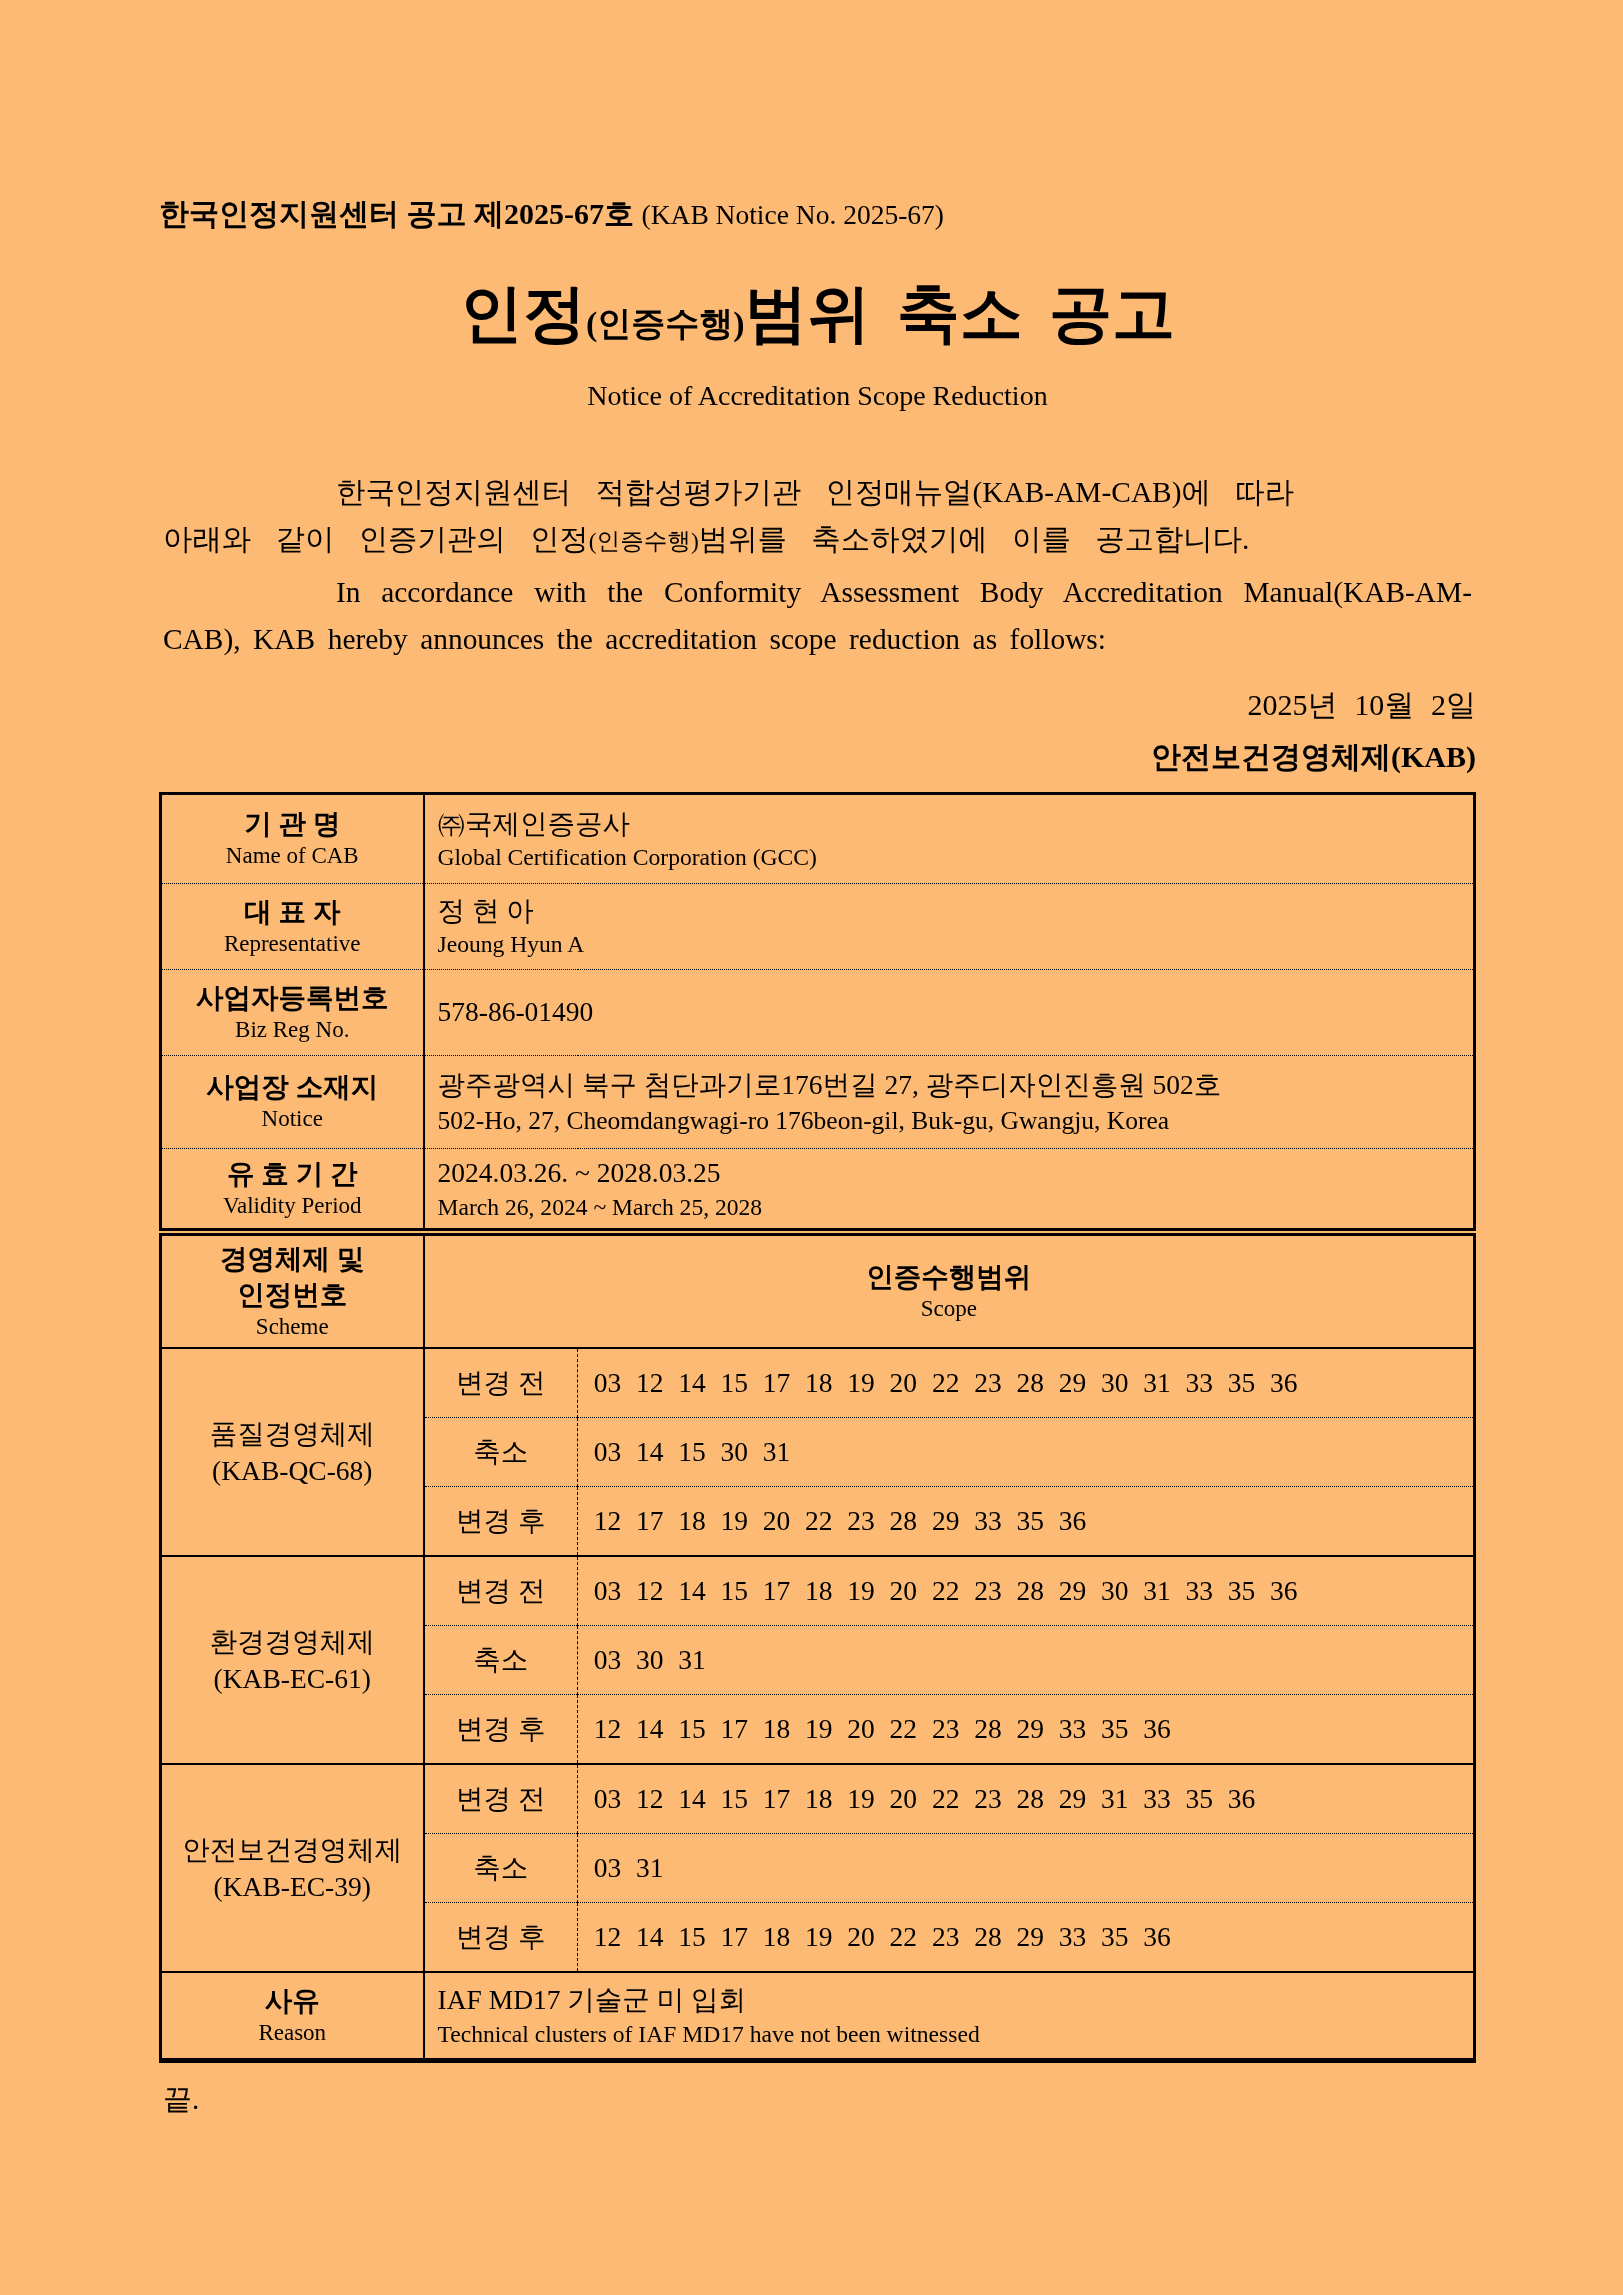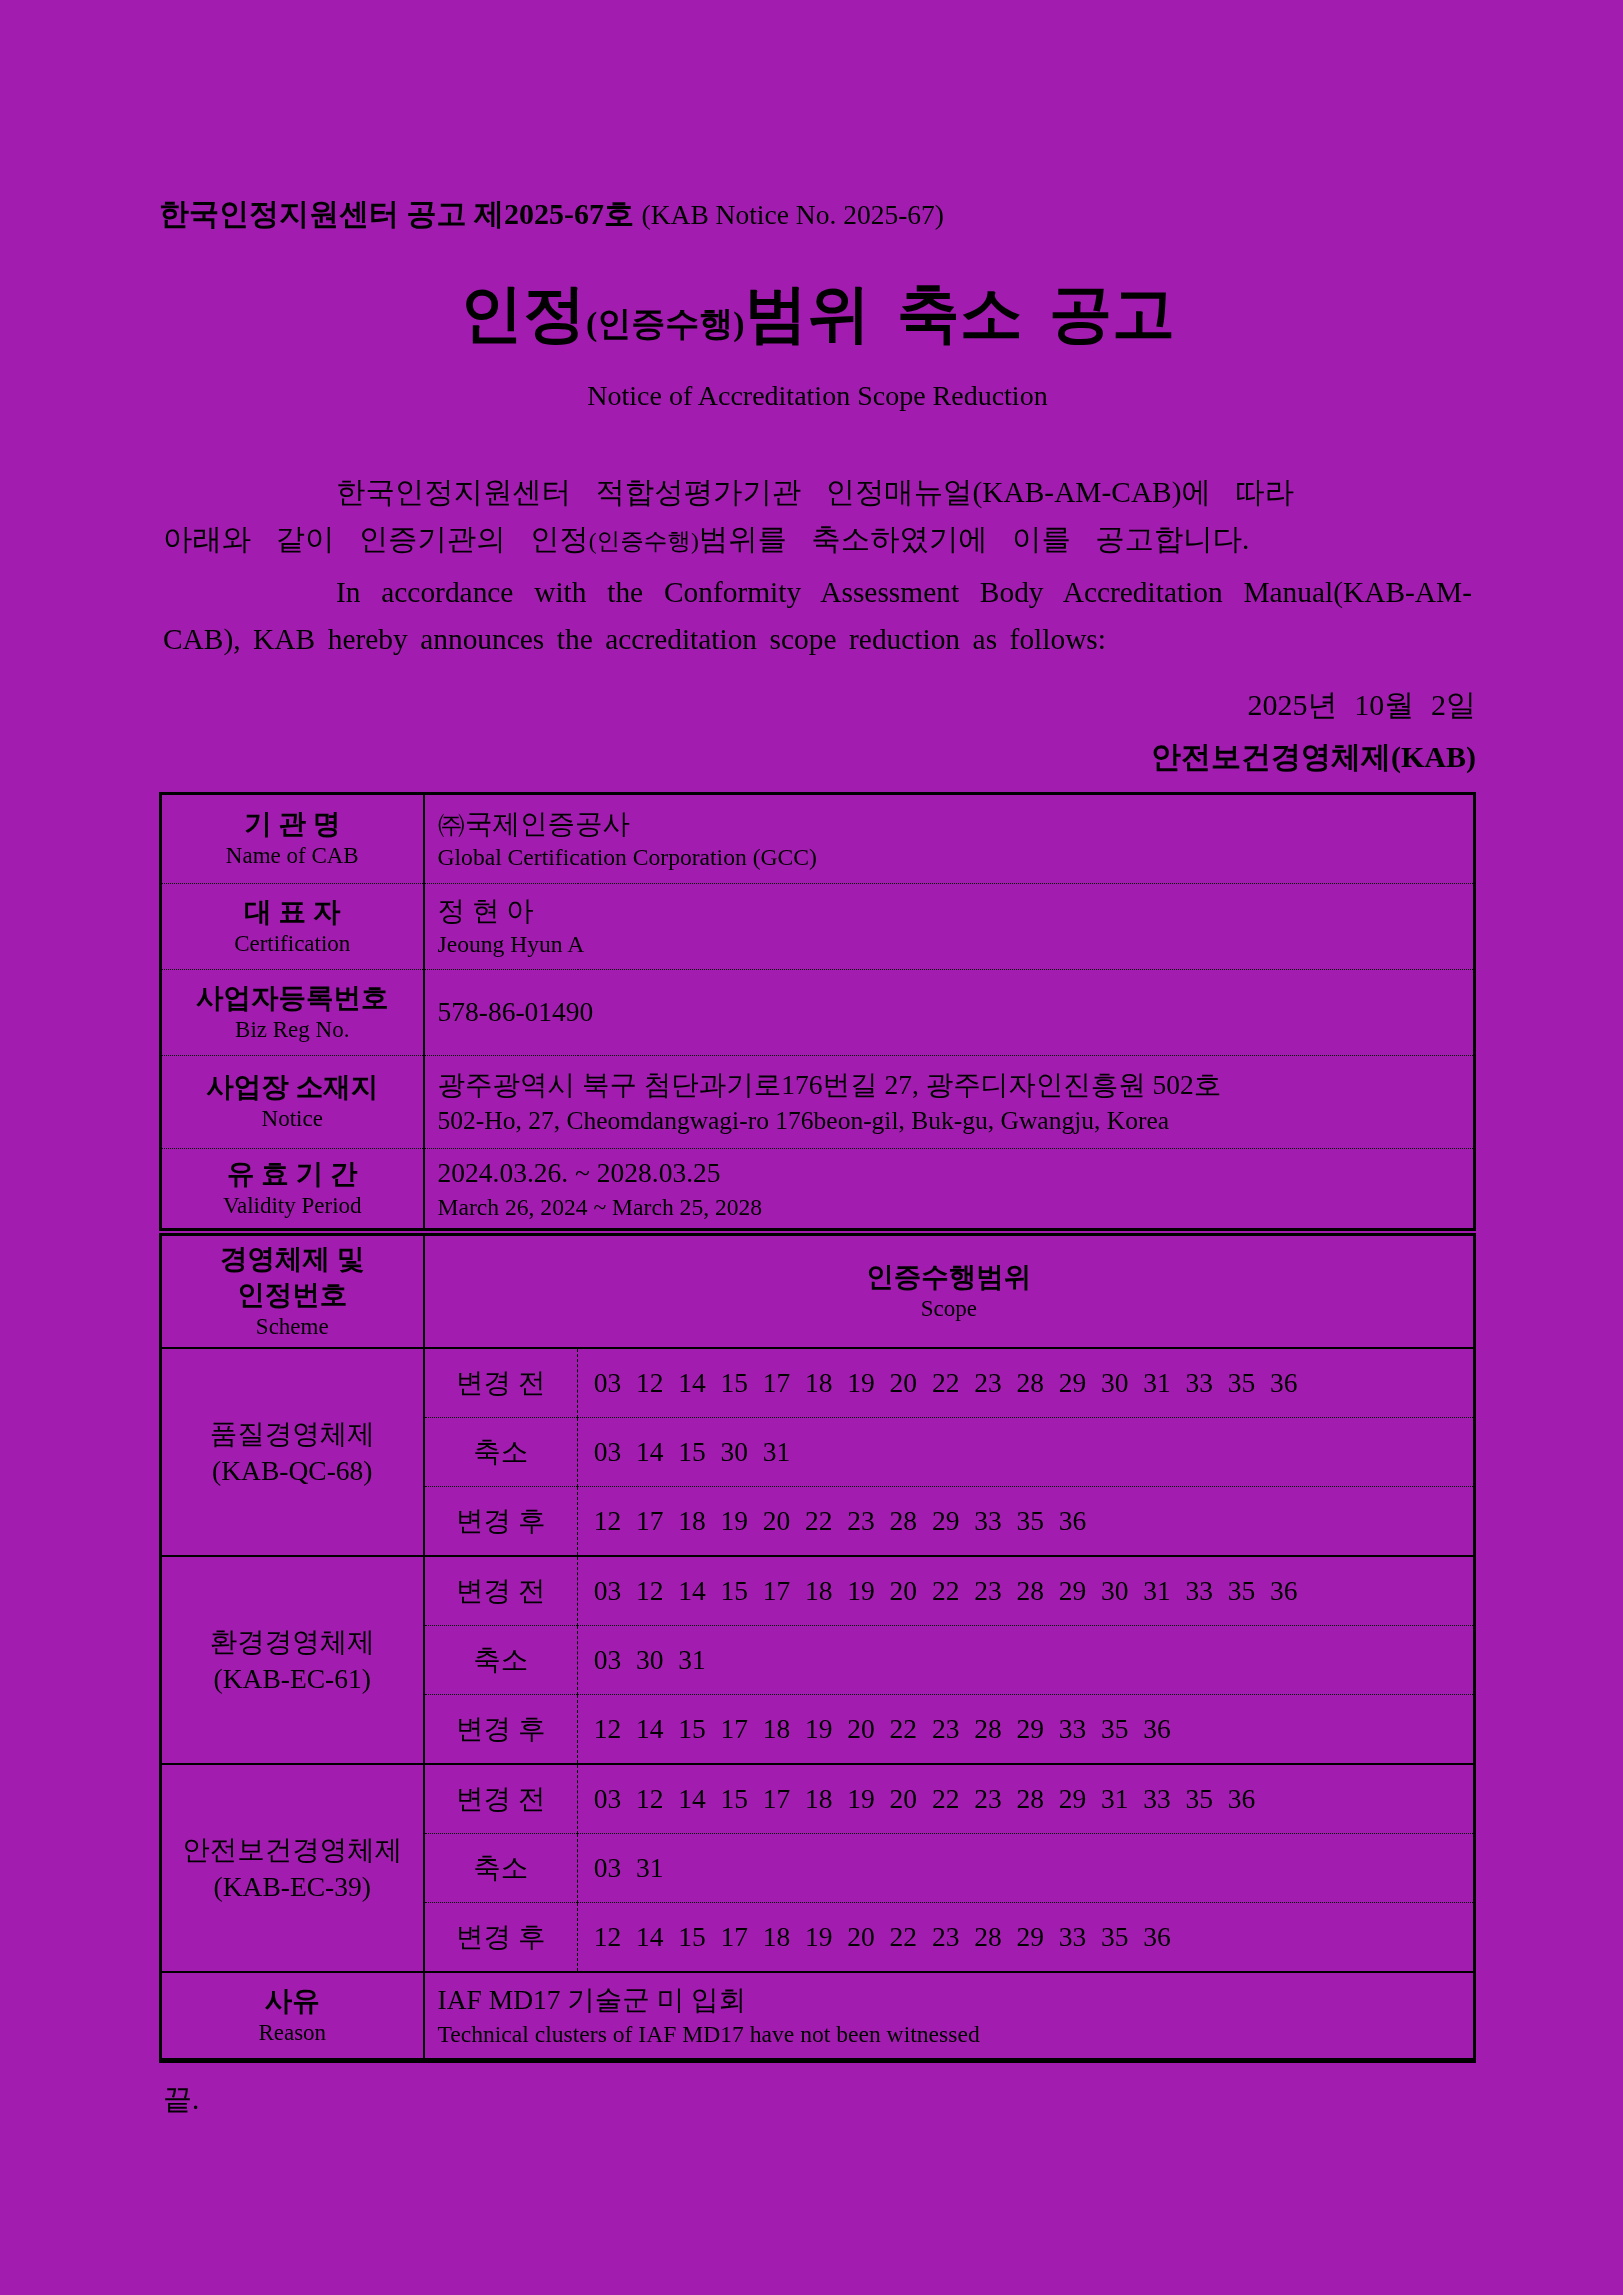--- a/index.html
+++ b/index.html
@@ -1,19 +1,19 @@
 <!DOCTYPE html>
 <html style="font-size:10.5px"><head>
 <meta charset="utf-8">
 <style>
   html,body { margin:0; padding:0; background:#888; }
   .page {
     position:relative;
     width:1623px; height:2295px;
-    background:#a21caf;
+    background:#fdba74;
     color:#000;
     font-family:"Liberation Serif","DejaVu Serif",serif;
     overflow:hidden;
     margin:0 auto;
   }
   .content { position:absolute; left:159px; top:0; width:1317px; }
 
   .notice-no { margin:196px 0 0 0; font-size:30px; line-height:1.2; }
   .notice-no .ko { font-weight:bold; }
   .notice-no .en { font-size:27.5px; }
@@ -104,21 +104,21 @@
         </td>
         <td class="value-cell" colspan="2">
           <div class="vk">㈜국제인증공사</div>
           <div class="ve">Global Certification Corporation (GCC)</div>
         </td>
       </tr>
 
       <tr class="info-row" style="height:86px">
         <td class="label-cell">
           <div class="lk">대 표 자</div>
-          <div class="le">Certification</div>
+          <div class="le">Representative</div>
         </td>
         <td class="value-cell" colspan="2">
           <div class="vk">정 현 아</div>
           <div class="ve">Jeoung Hyun A</div>
         </td>
       </tr>
 
       <tr class="info-row" style="height:86px">
         <td class="label-cell">
           <div class="lk">사업자등록번호</div>

